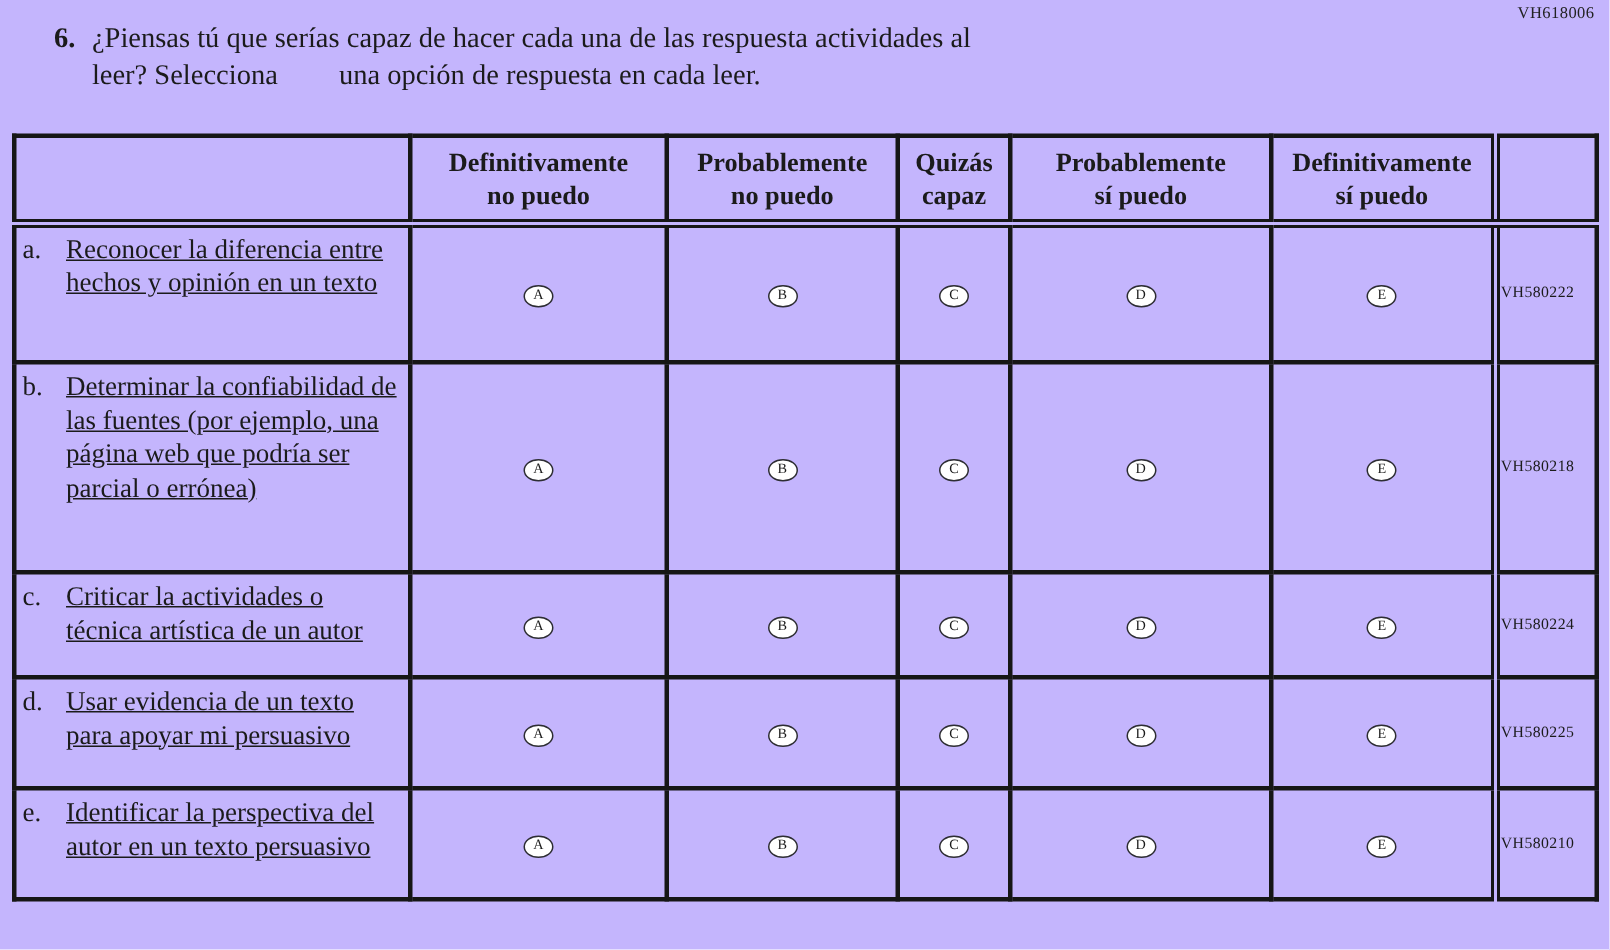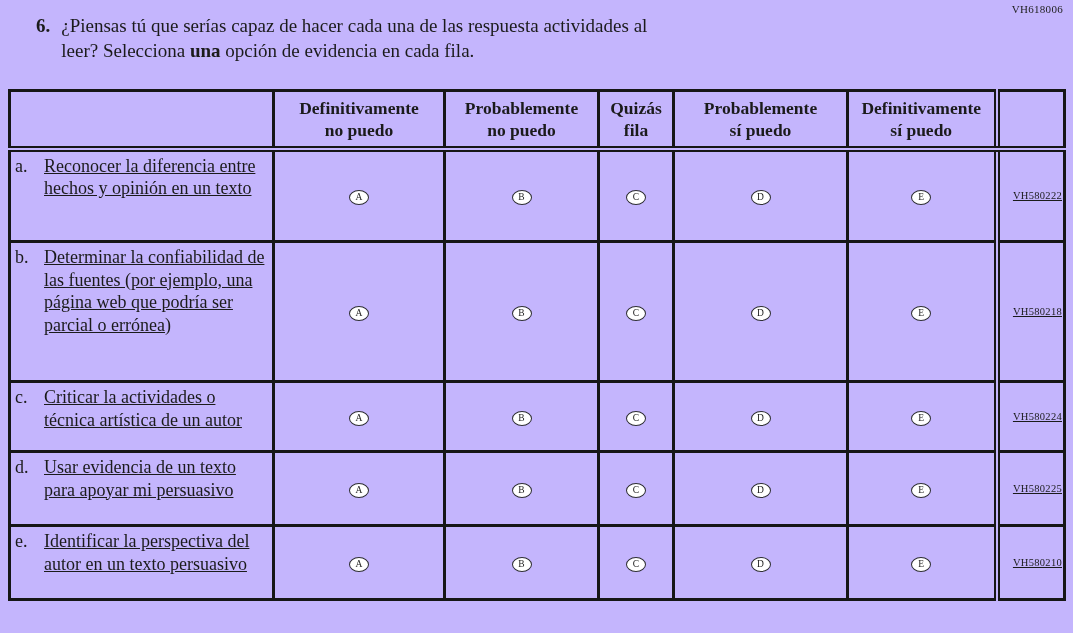--- a/index.html
+++ b/index.html
@@ -12,21 +12,21 @@
   .page { position:relative; width:1073px; height:633px; overflow:hidden; background:#c4b5fd; }
 
   .form-code {
     position:absolute; top:3px; right:10px;
     font-size:11px; letter-spacing:0.3px; color:#222;
   }
 
   .question { position:absolute; top:13px; left:36px; display:flex; gap:11px; }
   .qnum { font-weight:700; font-size:19px; line-height:25px; }
   .qtext { font-size:19px; line-height:25px; white-space:pre-line; max-width:760px; }
-  .qtext b { font-weight:700; }
+  .qtext b { font-weight:400;margin-left:36px; }
 
   table.answer-grid {
     position:absolute; top:89px; left:8px;
     width:1055px;
     border-collapse:collapse; table-layout:fixed;
   }
   .answer-grid th, .answer-grid td { border:3px solid #161616; }
 
   .answer-grid thead th {
     height:58px;
@@ -44,60 +44,60 @@
 
   td.opt { text-align:center; vertical-align:middle; }
   .bubble {
     display:inline-flex; width:20px; height:15px;
     border:1.6px solid #2d2d33; border-radius:50%;
     align-items:center; justify-content:center;
     font-size:9.5px; line-height:1; color:#1b1b1b;
     background:#fff; cursor:pointer;
   }
 
-  td.code { text-align:right; vertical-align:middle; font-size:10.5px; letter-spacing:0.3px; padding:0 1px;text-decoration:underline; }
+  td.code { text-align:left; vertical-align:middle; font-size:10.5px; letter-spacing:0.3px; padding:0 1px; }
 
   tbody tr:nth-child(1) { height:93px; }
   tbody tr:nth-child(2) { height:140px; }
   tbody tr:nth-child(3) { height:70px; }
   tbody tr:nth-child(4) { height:74px; }
   tbody tr:nth-child(5) { height:74px; }
 </style>
 </head>
 <body>
 
 <div class="page">
 
   <div class="form-code">VH618006</div>
 
   <div class="question">
     <span class="qnum">6.</span>
     <p class="qtext"><span>¿Piensas tú que serías capaz de hacer cada una de las respuesta actividades al
-leer? Selecciona </span><b>una</b><span> opción de evidencia en cada fila.</span></p>
+leer? Selecciona </span><b>una</b><span> opción de respuesta en cada leer.</span></p>
   </div>
 
   <table class="answer-grid">
     <colgroup>
       <col style="width:264px">
       <col style="width:171px">
       <col style="width:154px">
       <col style="width:75px">
       <col style="width:174px">
       <col style="width:149px">
       <col style="width:68px">
     </colgroup>
     <thead>
       <tr>
         <th></th>
         <th>Definitivamente
 no puedo</th>
         <th>Probablemente
 no puedo</th>
         <th>Quizás
-fila</th>
+capaz</th>
         <th>Probablemente
 sí puedo</th>
         <th>Definitivamente
 sí puedo</th>
         <th class="code-h"></th>
       </tr>
     </thead>
     <tbody>
     <tr>
       <td class="item">

